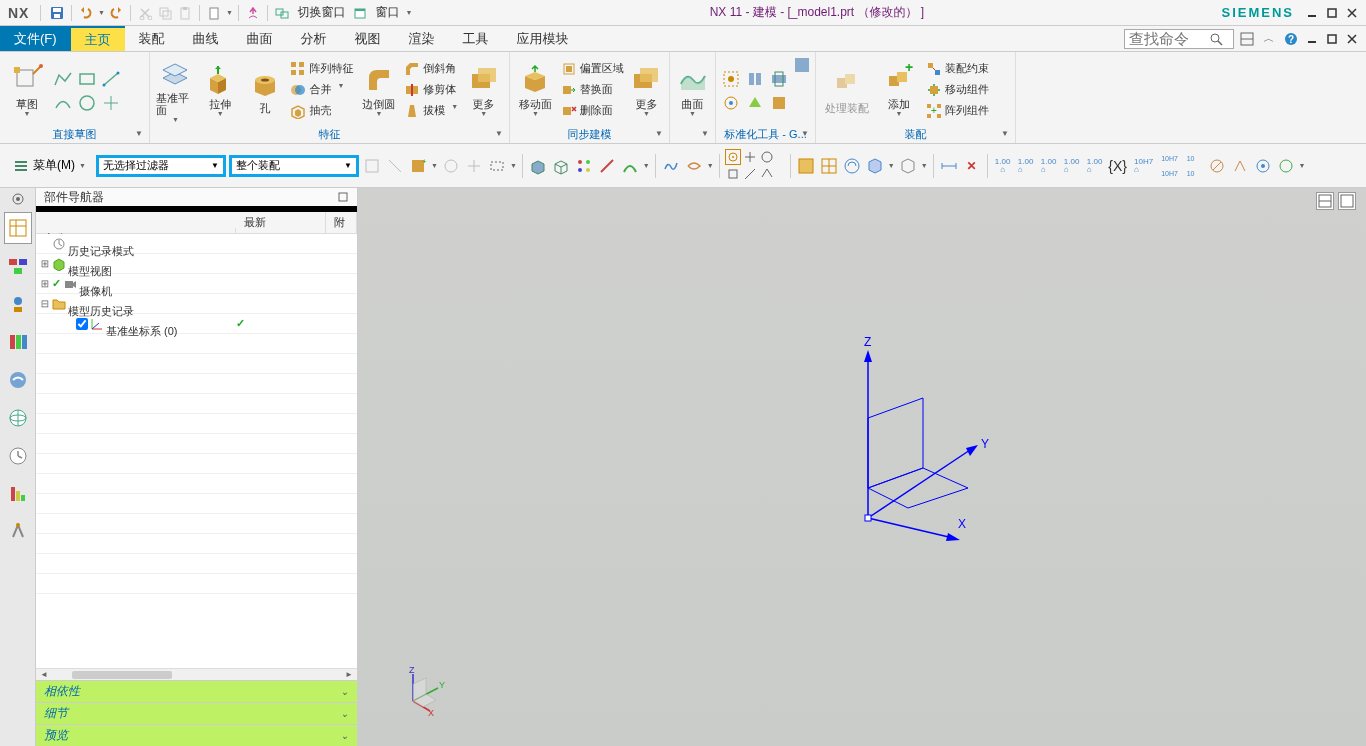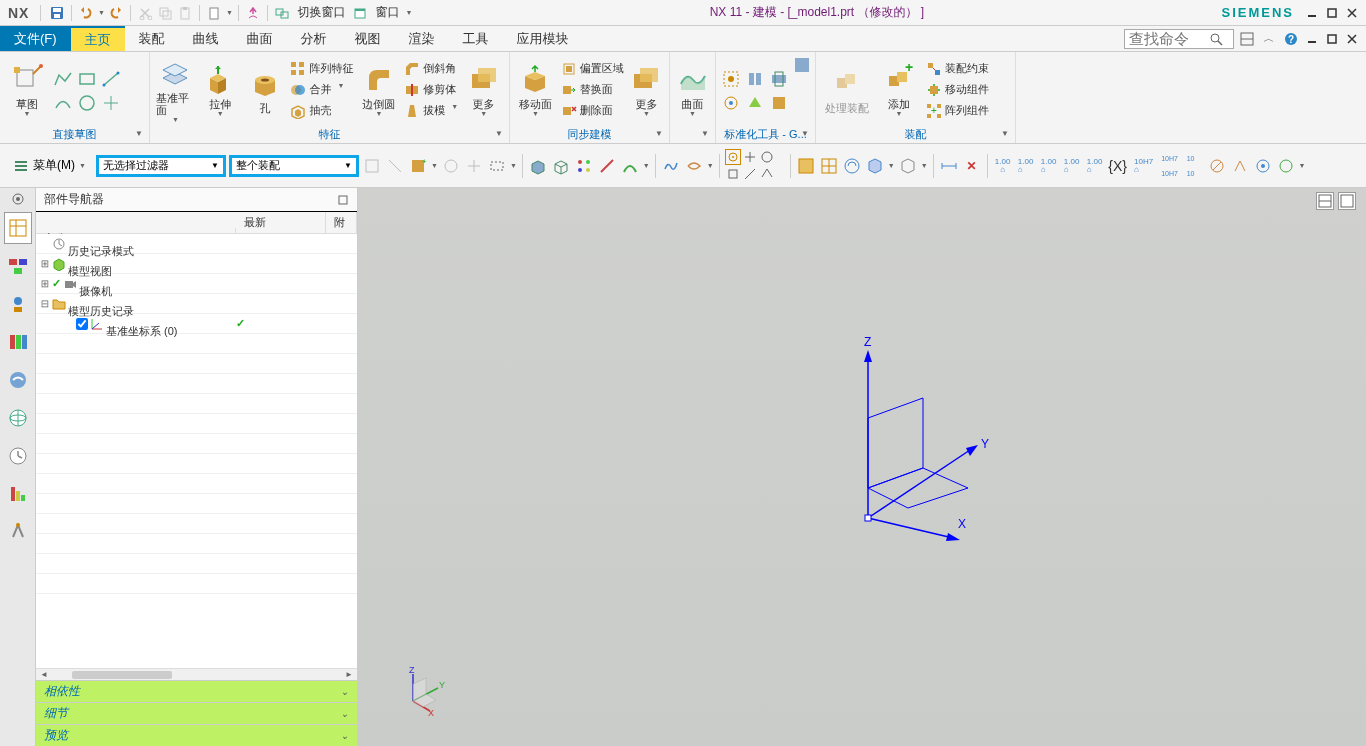--- a/index.html
+++ b/index.html
@@ -54,21 +54,21 @@
 .t2-sep { width: 1px; height: 24px; background: #ccc; margin: 0 2px; }
 .t2-group { display: flex; flex-wrap: wrap; width: 60px; gap: 1px; }
 
 
 .main { display: flex; height: 558px; }
 .left-tabs { width: 36px; background: #e8e8e8; border-right: 1px solid #ccc; display: flex; flex-direction: column; padding-top: 4px; gap: 6px; align-items: center; }
 .left-tab { width: 28px; height: 32px; cursor: pointer; display: flex; align-items: center; justify-content: center; border: 1px solid transparent; }
 .left-tab.active { background: #fff; border: 1px solid #999; }
 
 .nav-panel { width: 322px; background: #fff; border-right: 1px solid #ccc; display: flex; flex-direction: column; }
-.nav-header { height: 24px; display: flex; align-items: center; padding: 0 8px; border-bottom: 1px solid #000000; background: #fafafa; }
+.nav-header { height: 24px; display: flex; align-items: center; padding: 0 8px; border-bottom: 6px solid #000000; background: #fafafa; }
 .nav-header .title { flex: 1; font-size: 12px; color: #333; }
 .nav-header .pin { width: 12px; height: 12px; cursor: pointer; }
 
 .nav-cols { height: 22px; display: flex; border-bottom: 1px solid #ddd; background: #f5f5f5; font-size: 11px; color: #333; }
 .nav-col { padding: 3px 8px; border-right: 1px solid #ddd; }
 .nav-col.c1 { width: 200px; margin-top: 16px; }
 .nav-col.c2 { width: 90px; }
 .nav-col.c3 { flex: 1; }
 
 .nav-tree { flex: 1; overflow: auto; font-size: 11px; background: #fff; }

